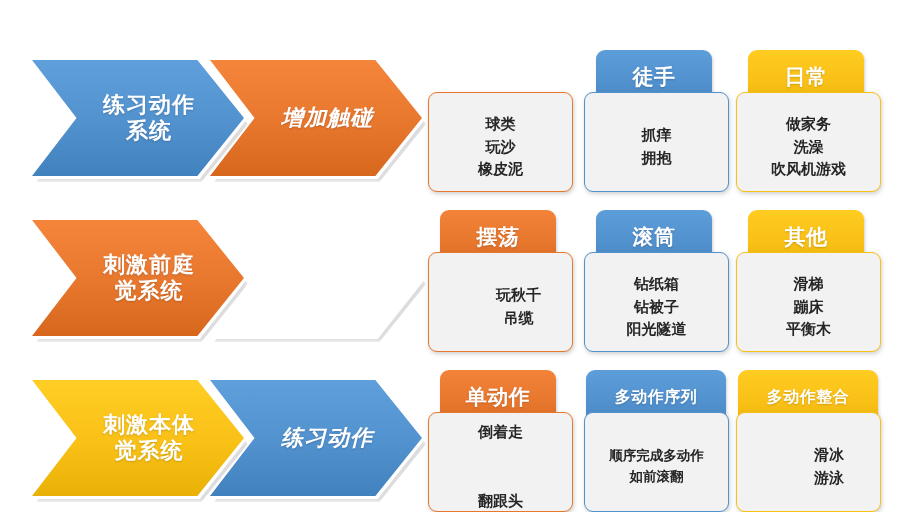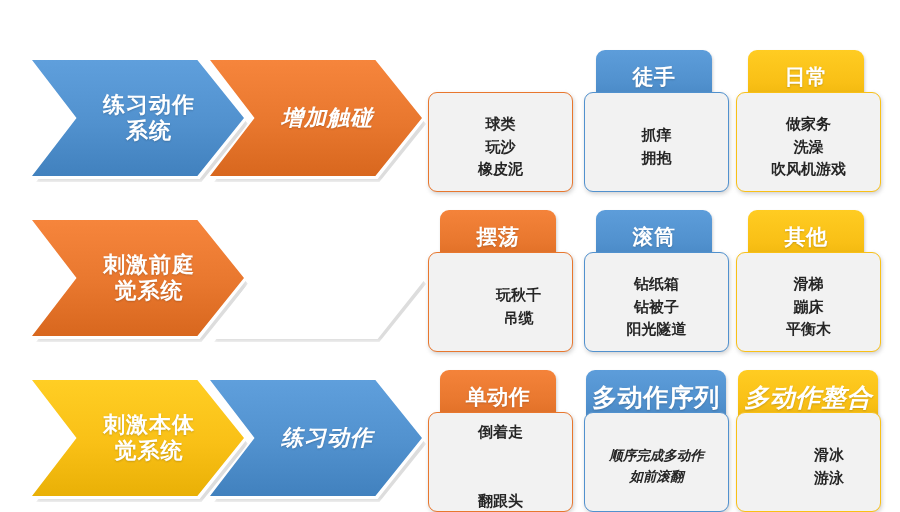--- a/index.html
+++ b/index.html
@@ -117,21 +117,21 @@
     font-size: 21px;
     letter-spacing: 0.5px;
     white-space: nowrap;
     text-shadow: 0 1px 2px rgba(0,0,0,0.18);
     box-shadow: 1px 2px 3px rgba(150,150,150,0.45);
     z-index: 1;
   }
   .card-header.wide {
     left: 2px;
     width: 140px;
-    font-size: 25px;
+    font-size: 16px;
   }
 
   .card-body {
     position: absolute;
     top: 42px;
     left: 0;
     width: 145px;
     height: 100px;
     background: #f2f2f2;
     border: 1.6px solid #cccccc;
@@ -253,27 +253,27 @@
       <div class="card-group">
         <div class="card card-0">
           <div class="card-header" style="background: linear-gradient(rgb(244, 131, 58) 0%, rgb(232, 119, 46) 60%, rgb(220, 107, 34) 100%);">单动作</div>
           <div class="card-body" style="border-color: rgb(232, 119, 46); gap: 46px;">
             <div class="card-item">倒着走</div>
             <div class="card-item">翻跟头</div>
           </div>
         </div>
         <div class="card card-1">
           <div class="card-header wide" style="background: linear-gradient(rgb(93, 157, 218) 0%, rgb(81, 145, 206) 60%, rgb(69, 133, 194) 100%);">多动作序列</div>
-          <div class="card-body small" style="border-color: rgb(81, 145, 206); font-style: italic;">
+          <div class="card-body small" style="border-color: rgb(81, 145, 206);">
             <div class="card-item">顺序完成多动作</div>
             <div class="card-item">如前滚翻</div>
           </div>
         </div>
         <div class="card card-2">
-          <div class="card-header wide" style="background: linear-gradient(rgb(255, 204, 34) 0%, rgb(249, 192, 22) 60%, rgb(237, 180, 10) 100%); font-style: italic;">多动作整合</div>
+          <div class="card-header wide" style="background: linear-gradient(rgb(255, 204, 34) 0%, rgb(249, 192, 22) 60%, rgb(237, 180, 10) 100%);">多动作整合</div>
           <div class="card-body" style="border-color: rgb(249, 192, 22); padding-left: 41px;">
             <div class="card-item">滑冰</div>
             <div class="card-item">游泳</div>
           </div>
         </div>
       </div>
     </div>
   </div>
 
 </body></html>

